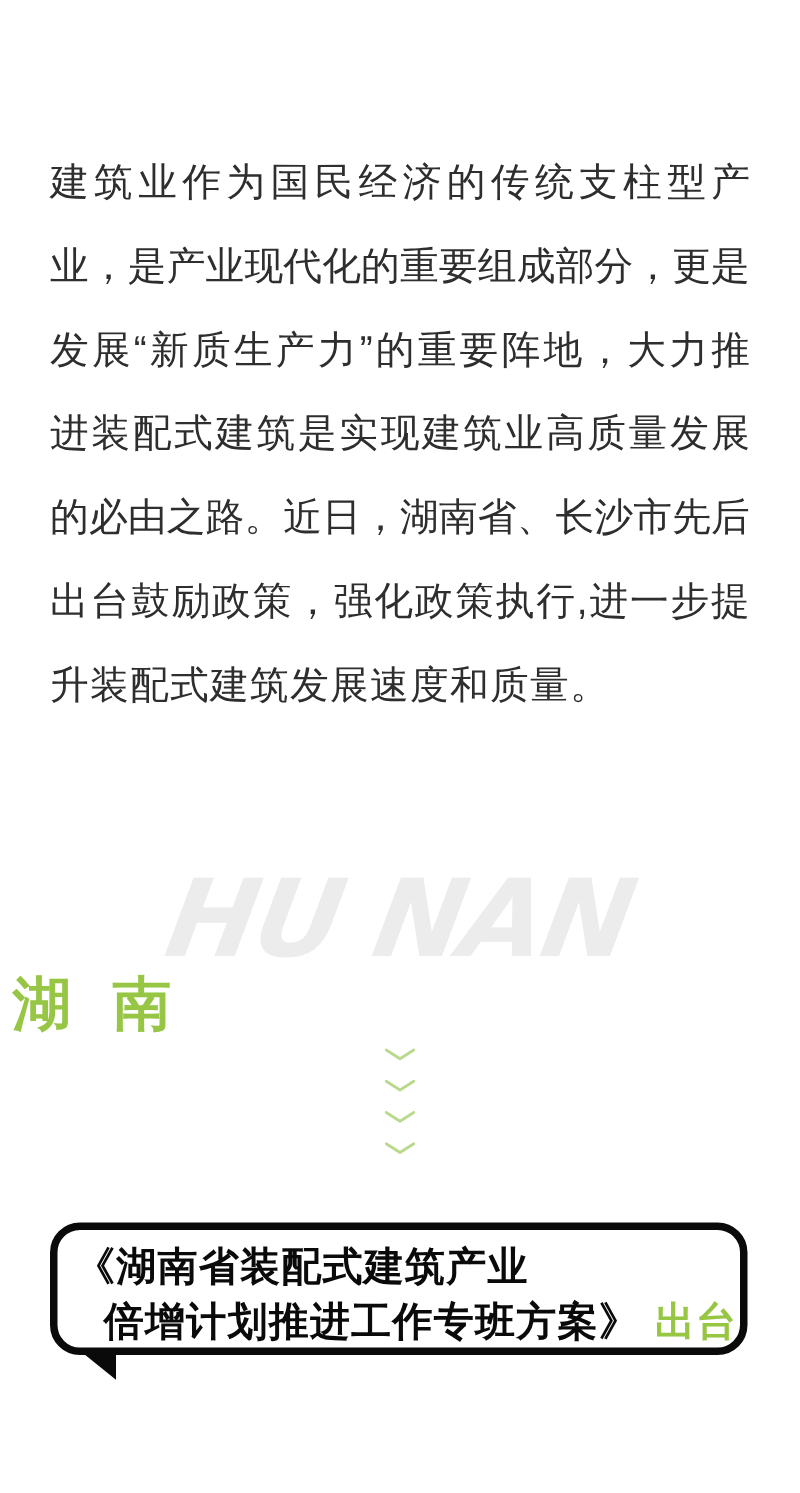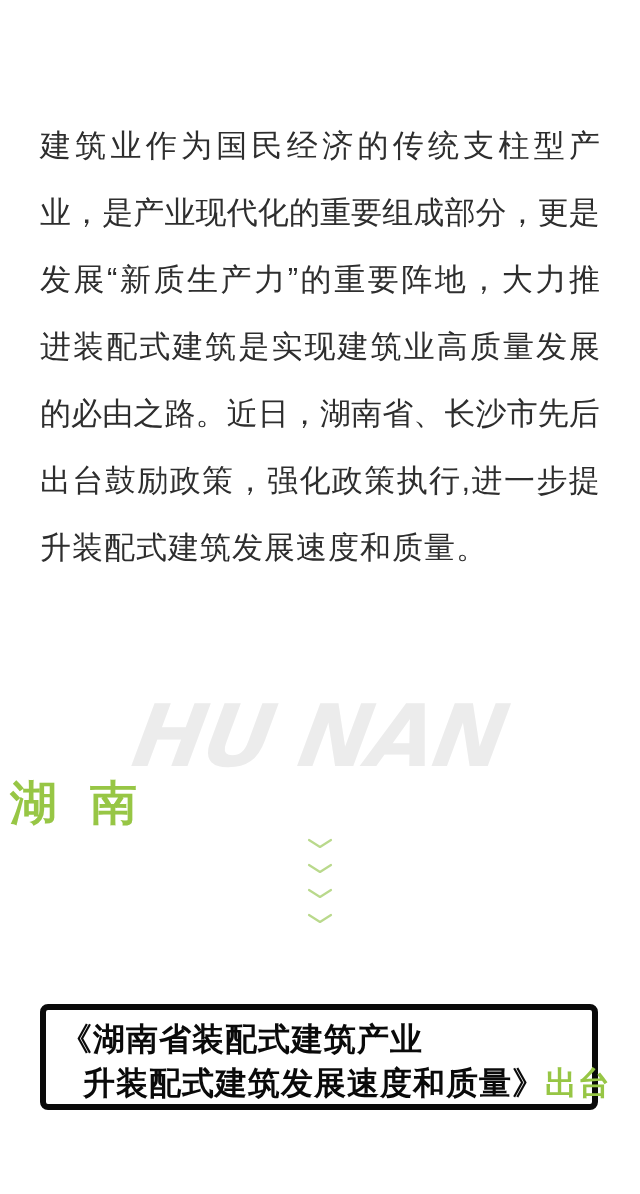--- a/index.html
+++ b/index.html
@@ -86,41 +86,41 @@
     fill:none;
     stroke:var(--chevron-green);
     stroke-width:2.2;
     stroke-linecap:round;
     stroke-linejoin:round;
   }
 
   
   .announcement{
     position:absolute;
-    left:40px;top:1004px;
+    left:40px;top:978px;
     width:558px;height:106px;
     background:#ffffff;
     border:6px solid var(--ink);
-    border-radius:8px;
+    border-radius:24px;
     padding-top:7px;
     z-index:3;
   }
   .announcement .t-line{
     font-size:32px;
     font-weight:900;
     line-height:44px;
     color:var(--ink);
     letter-spacing:1px;
     white-space:nowrap;
   }
   .announcement .t-line1{margin-left:14px;}
   .announcement .t-line2{margin-left:37px;}
   .announcement .highlight{
     color:var(--accent-green);
-    margin-left:0;
+    margin-left:12px;
   }
   .speech-tail{
     position:absolute;
     left:62px;top:1079px;
     width:31px;height:25px;
     background:var(--ink);
     clip-path:polygon(0 0,100% 0,100% 100%);
     z-index:2;
   }
 </style>
@@ -261,15 +261,15 @@
   <svg width="26" height="11" viewBox="0 0 26 11">
       <polyline points="2,2 13,9 24,2"></polyline>
     </svg>
   <svg width="26" height="11" viewBox="0 0 26 11">
       <polyline points="2,2 13,9 24,2"></polyline>
     </svg>
 </div>
 
 <div class="announcement">
   <div class="t-line t-line1">《湖南省装配式建筑产业</div>
-  <div class="t-line t-line2"><span>升装配式建筑发展速度和质量》</span><span class="highlight">出台</span></div>
+  <div class="t-line t-line2"><span>倍增计划推进工作专班方案》</span><span class="highlight">出台</span></div>
 </div>
 <div class="speech-tail"></div>
 
 </body></html>

